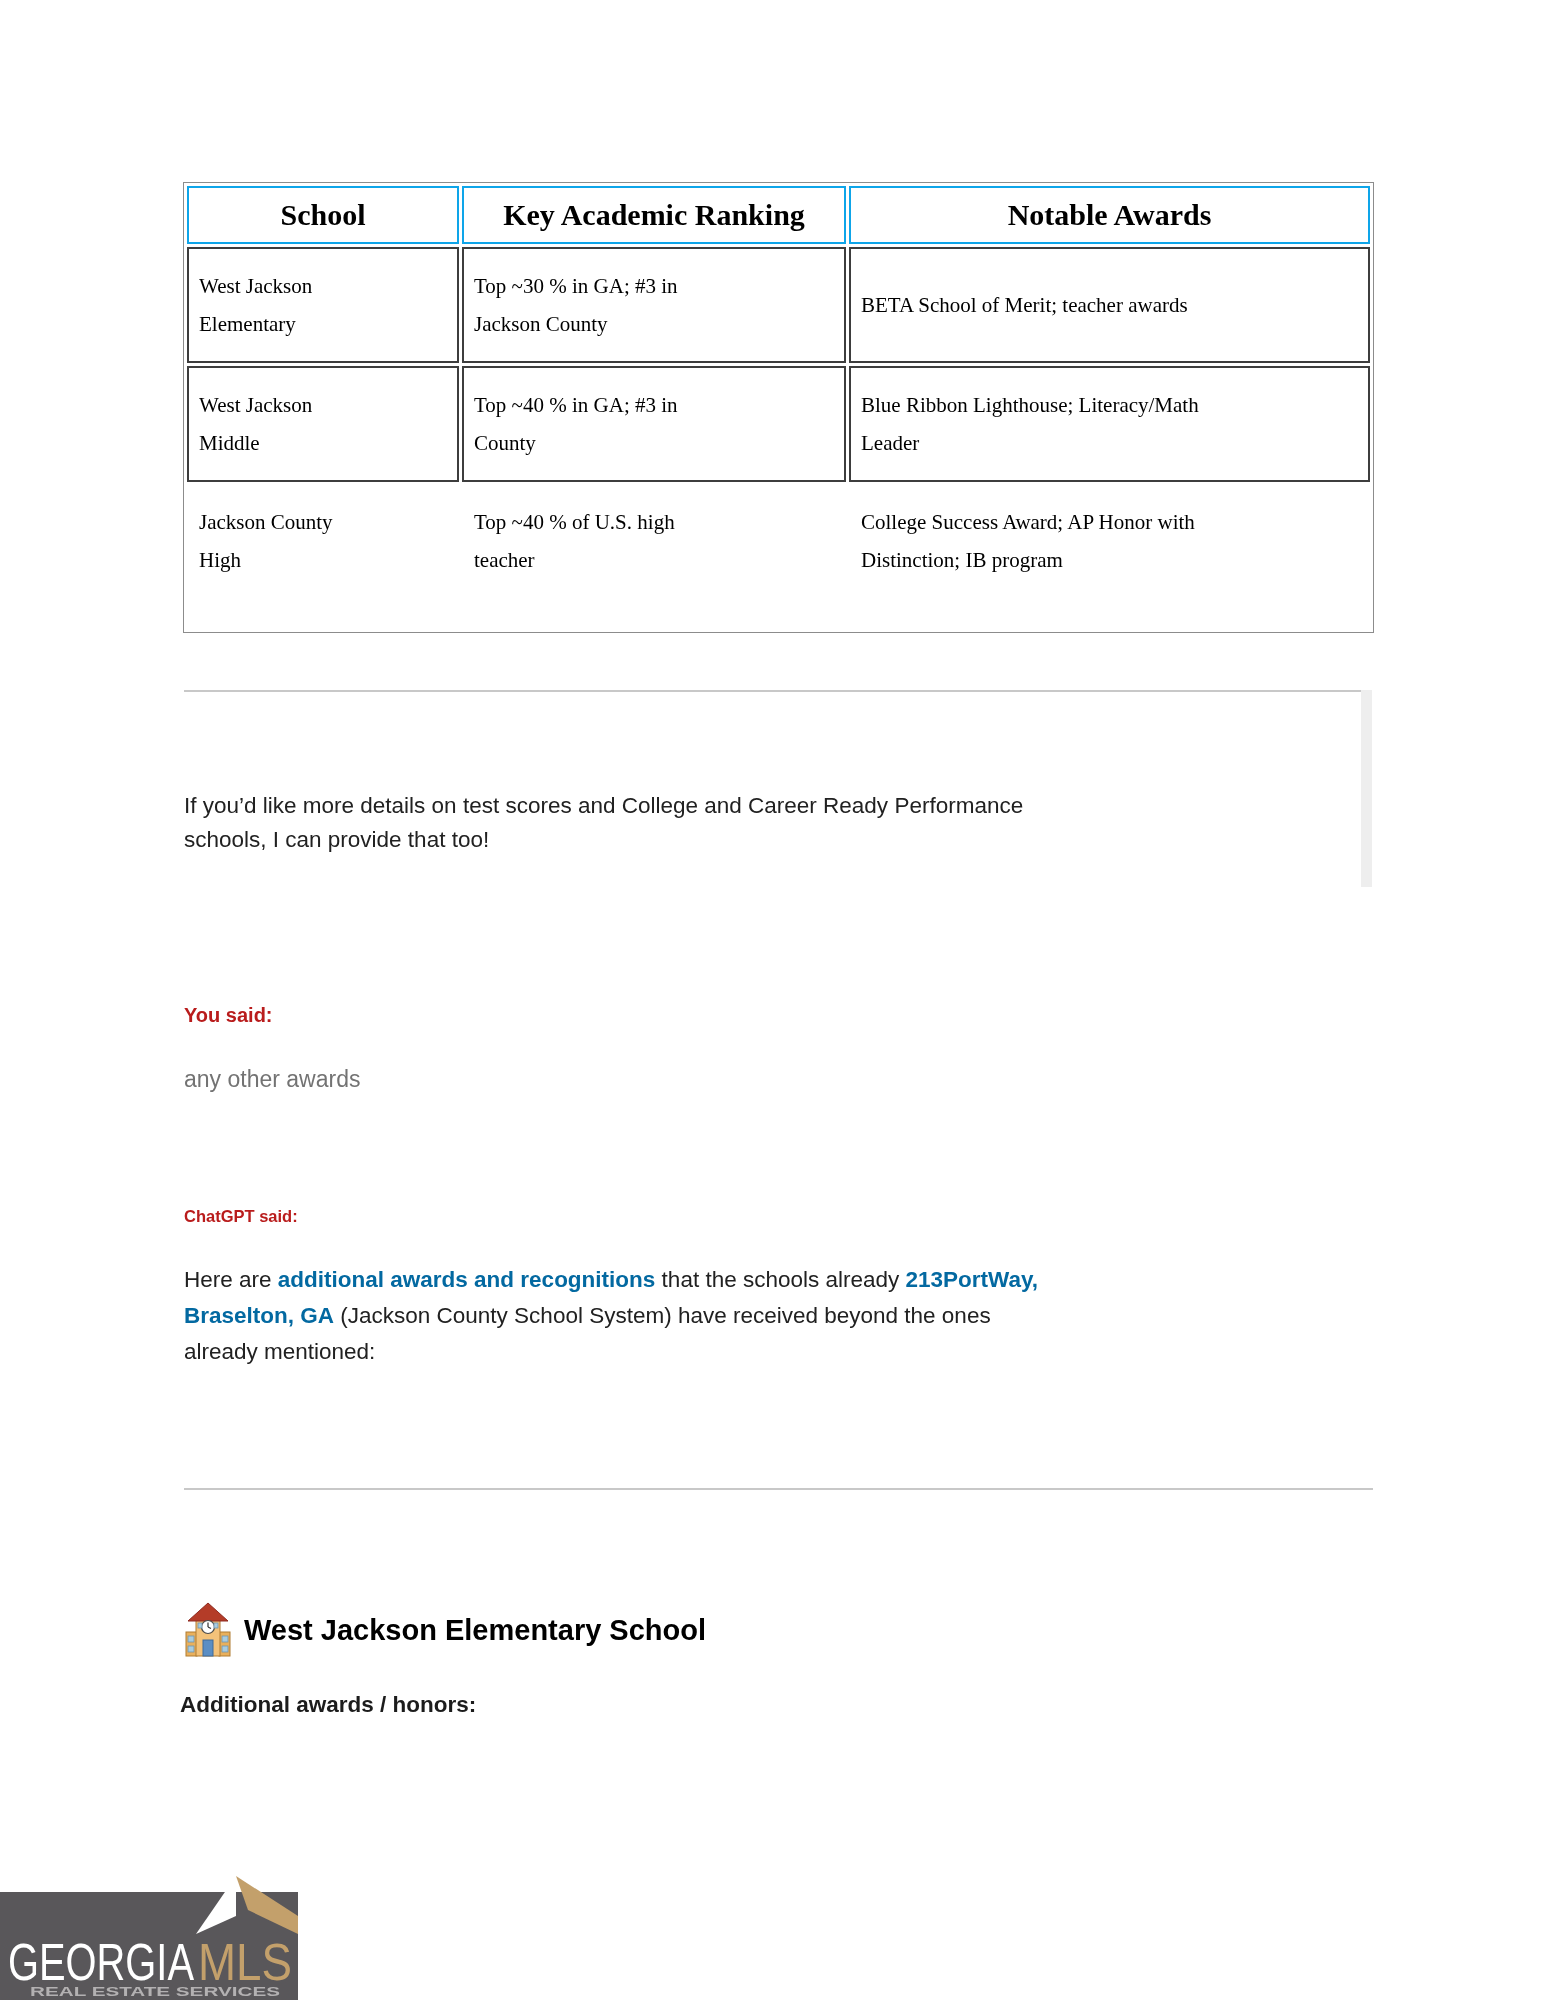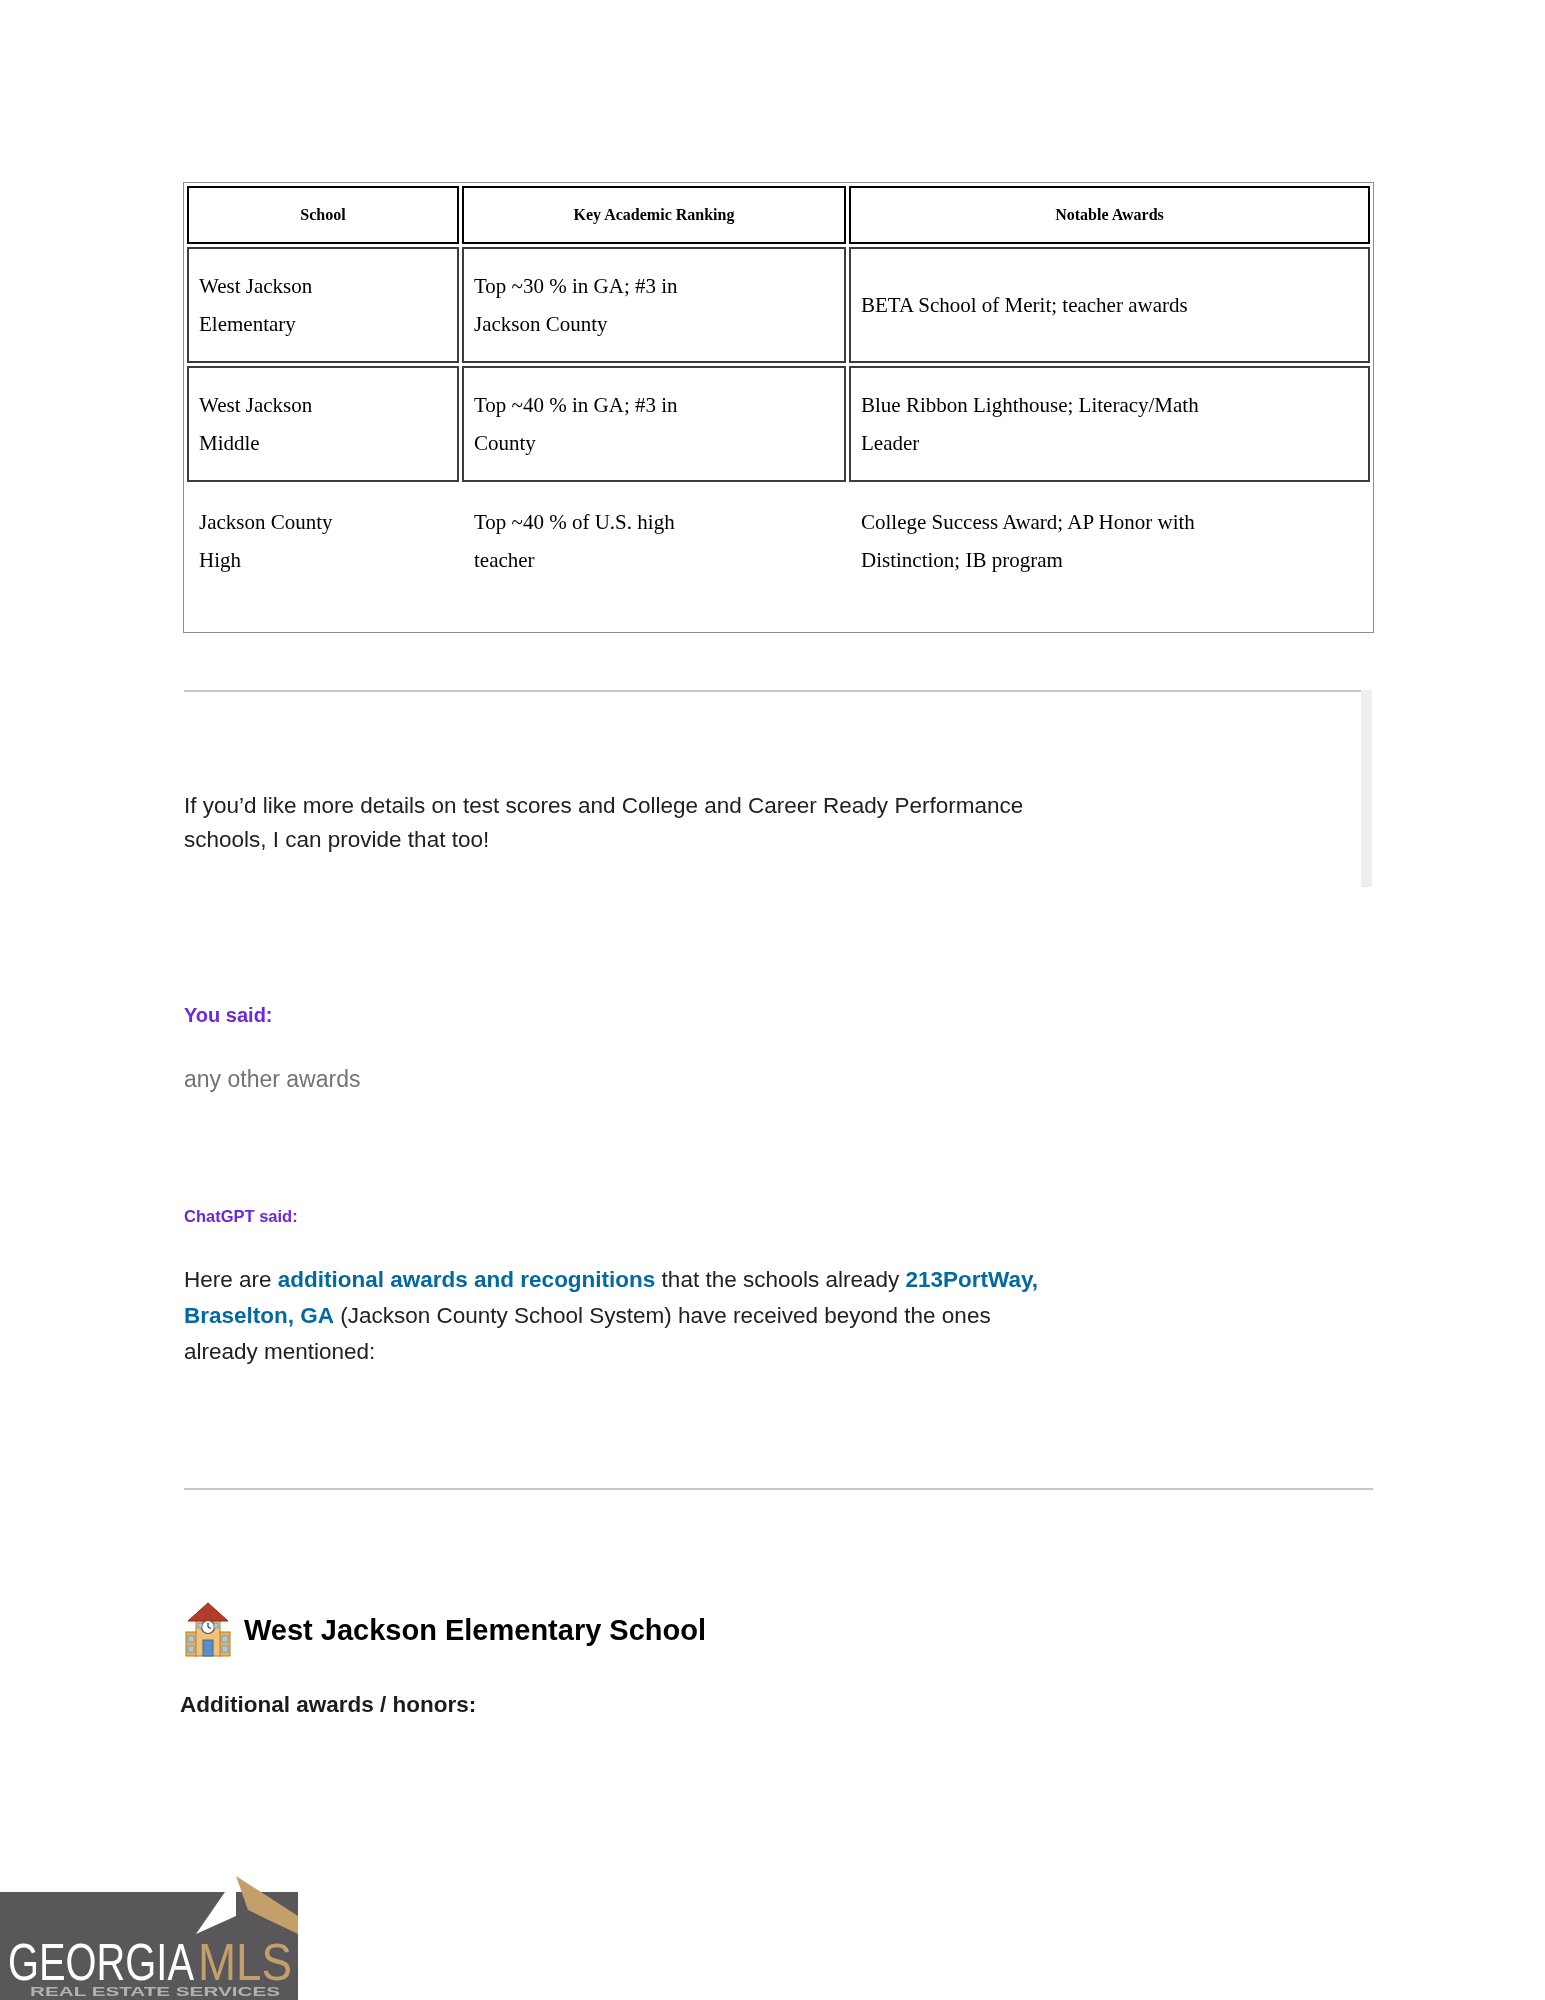--- a/index.html
+++ b/index.html
@@ -8,39 +8,39 @@
     font-family:"Liberation Sans",sans-serif;color:#212121;overflow:hidden;
   }
   
   .school-table{
     position:absolute;left:183px;top:182px;width:1189px;
     border-collapse:separate;border-spacing:3px;
     border:1px solid #8c8c8c;background:#ffffff;table-layout:fixed;
     font-family:"Liberation Serif",serif;font-size:21px;color:#000;
   }
   .school-table th{
-    border:2px solid #000000;font-weight:bold;font-size:16px;
+    border:2px solid #0ea5e9;font-weight:bold;font-size:30px;
     text-align:center;vertical-align:middle;height:50px;padding:2px 8px;
   }
   .school-table td{
     border:2px solid #3d3d3d;vertical-align:middle;padding:6px 10px;
     line-height:38px;height:100px;
   }
   .school-table tr.no-border td{border-color:transparent;height:118px;vertical-align:top;padding-top:16px;}
   .col1{width:272px;}.col2{width:384px;}.col3{width:521px;}
   
   .divider{position:absolute;height:2px;background:#c8c8c8;}
   .scroll-strip{position:absolute;background:#eeeeee;}
   
   .para{position:absolute;font-size:22.5px;color:#212121;}
   .para .pline{white-space:nowrap;}
   #para-1 .pline{line-height:34px;}
   #para-2 .pline{line-height:36px;}
   .para b{font-weight:bold;color:#0369a1;}
-  .speaker-label{position:absolute;font-weight:bold;color:#6d28d9;}
+  .speaker-label{position:absolute;font-weight:bold;color:#b91c1c;}
   #you-said{font-size:20px;}
   #chatgpt-said{font-size:16.5px;}
   .user-message{position:absolute;font-size:23px;color:#737373;}
   
   .school-heading{
     position:absolute;display:flex;align-items:center;gap:12px;height:60px;
   }
   .school-heading .htext{font-size:29px;font-weight:bold;color:#000000;white-space:nowrap;}
   .subheading{position:absolute;font-size:22.5px;font-weight:bold;color:#1c1c1c;}
   

